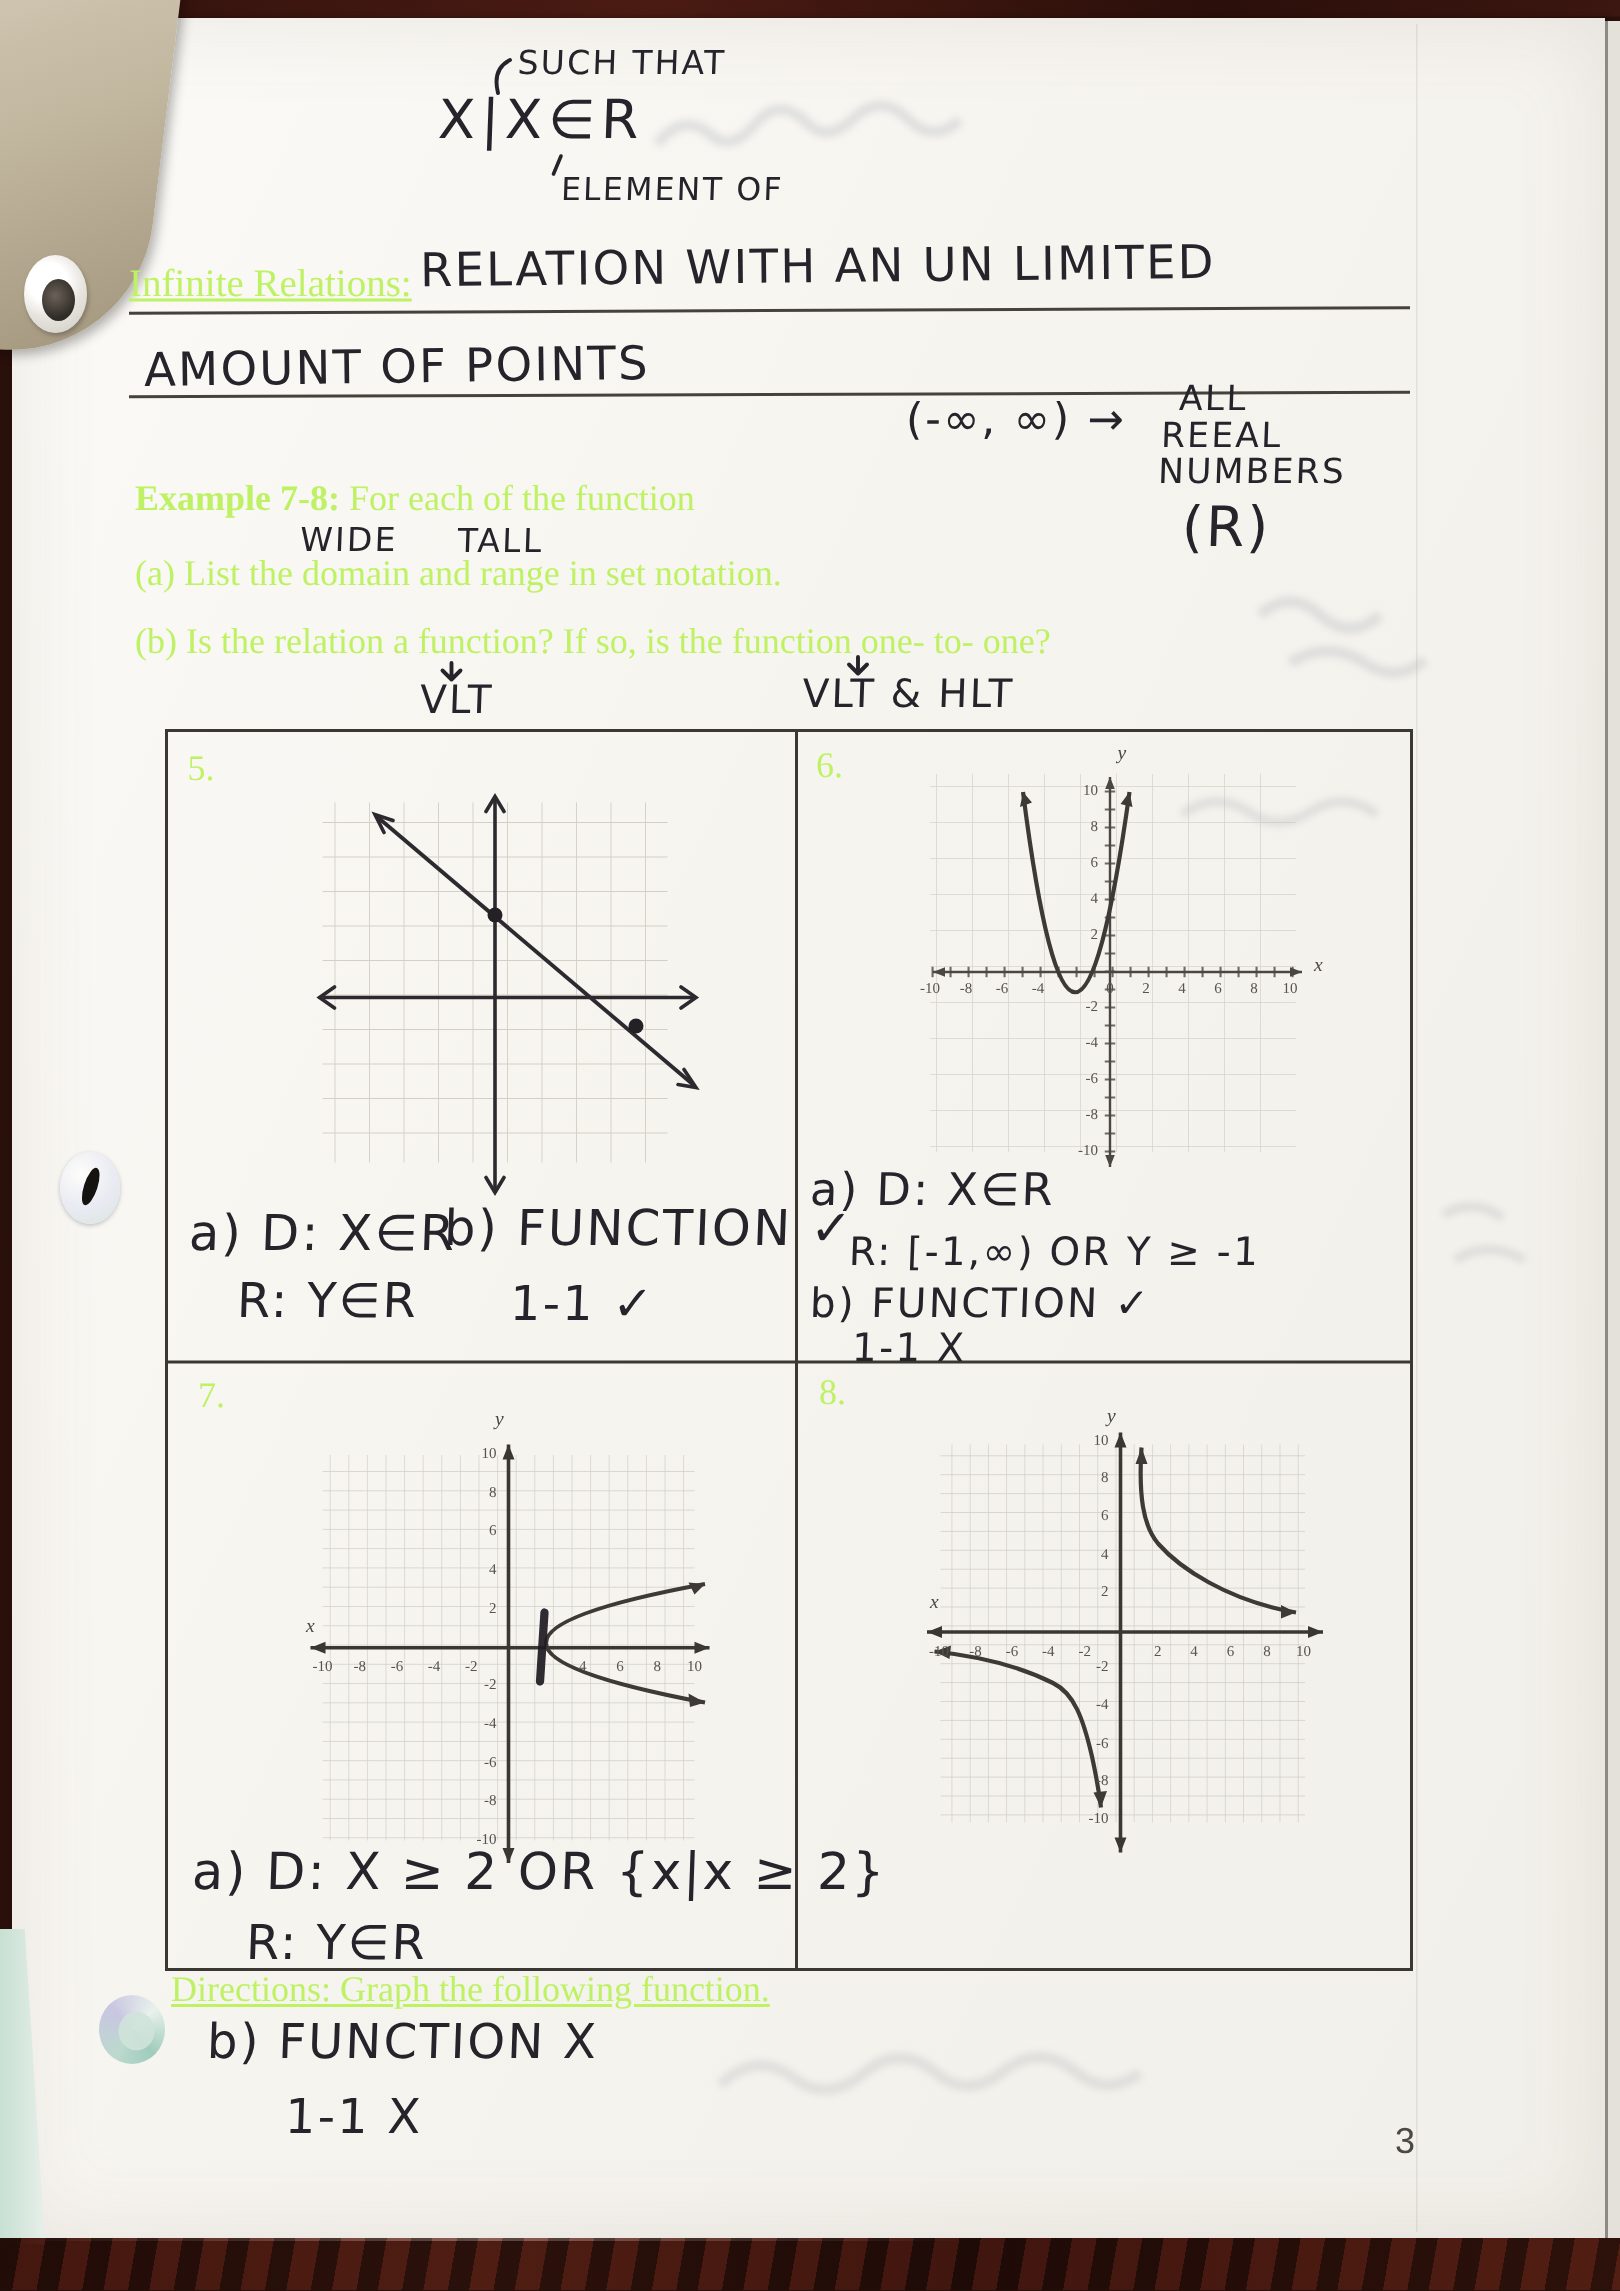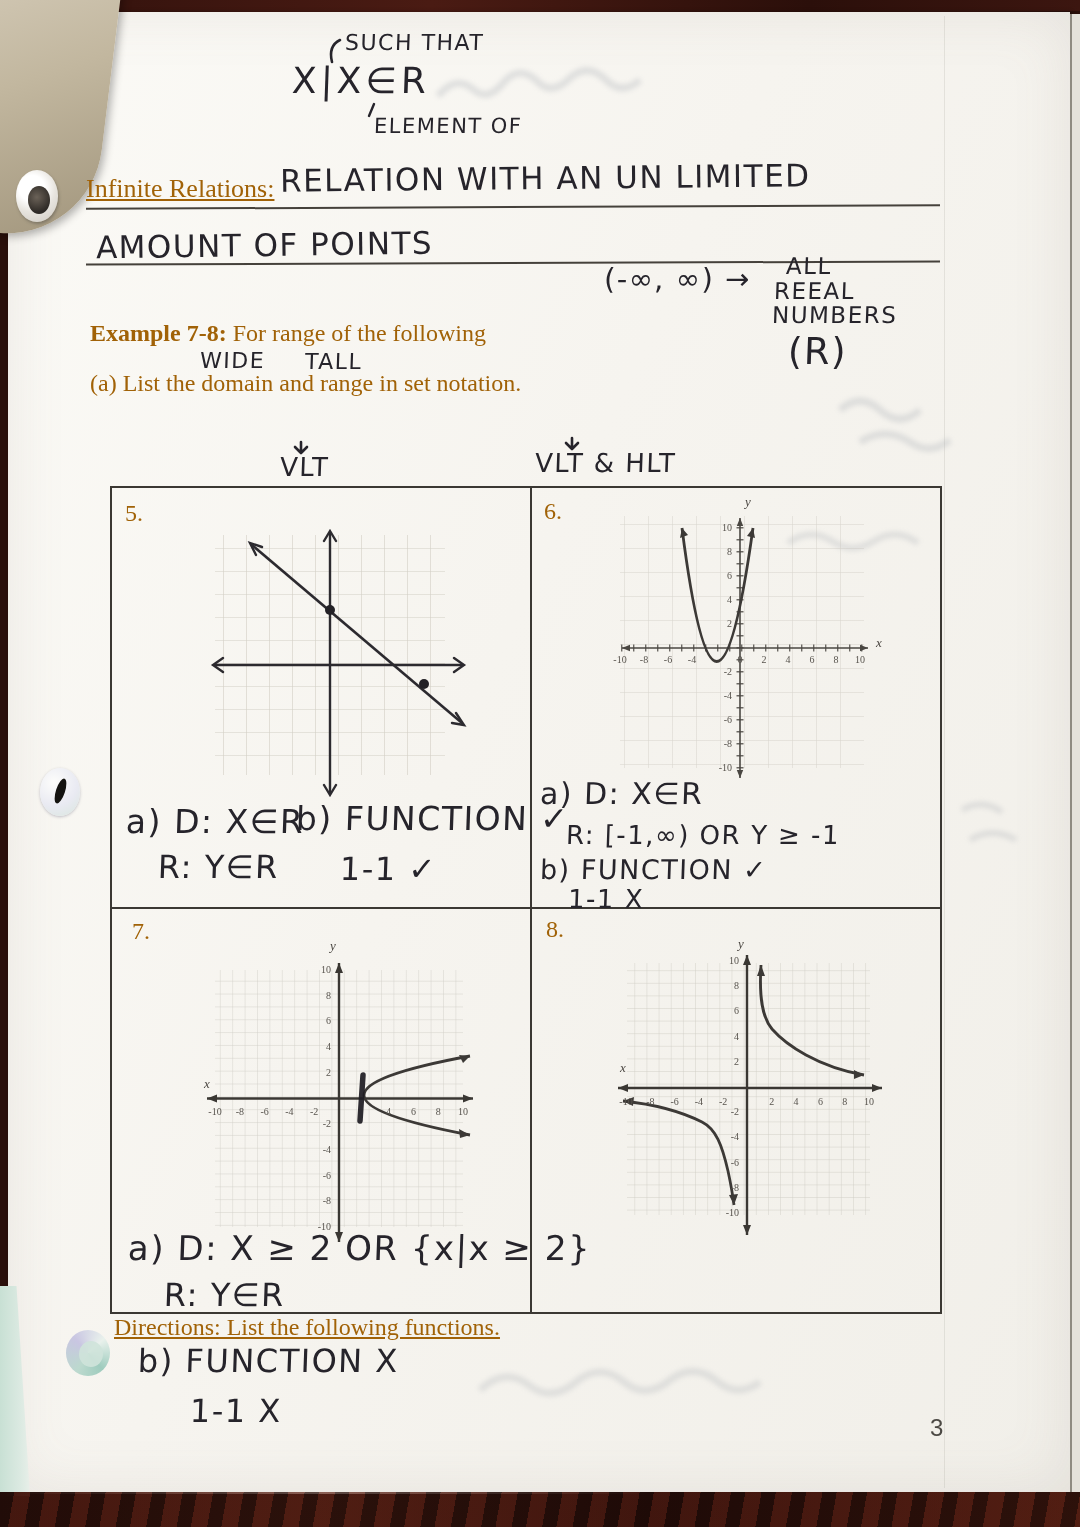--- a/index.html
+++ b/index.html
@@ -18,21 +18,21 @@
   .mint-sheet{position:absolute;left:0;top:1286px;width:30px;height:1210px;height:210px;background:linear-gradient(90deg,#c8e0d4,#dcEAe2 70%,#e8efe9);clip-path:polygon(0 0,55% 0,100% 100%,0 100%);}
   .marble{position:absolute;left:-42px;top:-46px;width:150px;height:282px;transform:rotate(7deg);
     border-radius:0 0 95px 18px;background:linear-gradient(155deg,#d6cdbb,#c2b79f 45%,#a1957c);box-shadow:3px 3px 8px rgba(0,0,0,.3);}
   .hole{position:absolute;border-radius:50%;}
   .hole1{left:16px;top:170px;width:42px;height:52px;background:radial-gradient(circle at 38% 35%,#ffffff 0 30%,#e7e4de 55%,#cdc9c2 100%);box-shadow:1px 2px 3px rgba(90,85,78,.5);}
   .hole1 i{position:absolute;left:12px;top:16px;width:22px;height:28px;border-radius:50%;background:radial-gradient(circle at 40% 40%,#6b6258,#2e2a26 70%);display:block;}
   .hole2{left:40px;top:768px;width:40px;height:48px;background:radial-gradient(circle at 35% 30%,#fdfdfb,#e9eaf2 55%,#d9e6de 100%);box-shadow:0 1px 3px rgba(120,120,140,.45);}
   .hole2 i{position:absolute;left:16px;top:10px;width:9px;height:26px;border-radius:50%;background:#141310;transform:rotate(18deg);display:block;}
   .hole3{left:66px;top:1330px;width:44px;height:46px;background:conic-gradient(from 210deg,#bcd9ce,#c9c6e2 30%,#e9f1ec 55%,#9fccbe 80%,#bcd9ce);}
   .hole3 i{position:absolute;left:13px;top:11px;width:24px;height:26px;border-radius:50%;background:#cfe3da;opacity:.9;display:block;}
-  .printed{position:absolute;font-family:"Liberation Serif",serif;color:#a16207;text-align:center;}
+  .printed{position:absolute;font-family:"Liberation Serif",serif;color:#bef264;text-align:center;}
   .hw{position:absolute;font-family:"DejaVu Sans",sans-serif;color:#26242b;letter-spacing:1.5px;transform:skewX(-2deg);white-space:nowrap;}
   .rule{position:absolute;height:0;border-bottom:2.5px solid #45413b;}
   .tbl{position:absolute;left:110px;top:486px;width:828px;height:824px;border:2px solid #3b3833;}
   .tbl .vdiv{position:absolute;left:418px;top:0;bottom:0;width:2px;background:#3b3833;}
   .tbl .hdiv{position:absolute;left:0;right:0;top:419px;height:2px;background:#3b3833;}
   svg{position:absolute;overflow:visible;}
   .ticks{position:absolute;display:flex;justify-content:space-between;font-family:Liberation Serif, serif;font-size:10px;color:#57534d;}
   .ticks.xr span{flex:0 0 20px;text-align:center;}
   .ticks.xw span{flex:0 0 24px;text-align:center;}
   .ticks.col{flex-direction:column;}
@@ -95,24 +95,25 @@
   <div class="hw" style="left:96px;top:227px;font-size:31px;transform:rotate(-0.8deg)">AMOUNT OF POINTS</div>
   <div class="rule" style="left:86px;top:262px;width:854px;transform:rotate(-0.2deg)"></div>
 
   <div class="hw" style="left:604px;top:262px;font-size:29px">(-∞, ∞) →</div>
   <div class="hw" style="left:786px;top:253px;font-size:23px">ALL</div>
   <div class="hw" style="left:774px;top:278px;font-size:23px">REEAL</div>
   <div class="hw" style="left:772px;top:302px;font-size:23px">NUMBERS</div>
   <div class="hw" style="left:788px;top:330px;font-size:37px">(R)</div>
 
   <div class="printed" style="left:90px;top:320px;font-size:24px"><b>Example 7-8:</b>
-    <span>For range of the following</span></div>
+    <span>For each of the function</span></div>
   <div class="hw" style="left:200px;top:348px;font-size:22px">WIDE</div>
   <div class="hw" style="left:305px;top:349px;font-size:22px">TALL</div>
   <div class="printed" style="left:90px;top:370px;font-size:24px">(a) List the domain and range in set notation.</div>
+  <div class="printed" style="left:90px;top:415px;font-size:24px">(b) Is the relation a function? If so, is the function one- to- one?</div>
 
   <svg style="left:292px;top:440px" width="18" height="16">
     <path d="M9 2 V11 M3 7 L9 13 L15 7" fill="none" stroke="#26242b" stroke-width="2.6" stroke-linecap="round" stroke-linejoin="round"></path>
     </svg>
   <div class="hw" style="left:280px;top:452px;font-size:26px">VLT</div>
   <svg style="left:563px;top:436px" width="18" height="16">
     <path d="M9 2 V11 M3 7 L9 13 L15 7" fill="none" stroke="#26242b" stroke-width="2.6" stroke-linecap="round" stroke-linejoin="round"></path>
     </svg>
   <div class="hw" style="left:535px;top:448px;font-size:26px">VLT &amp; HLT</div>
 
@@ -280,21 +281,21 @@
       <span></span>
       <span>-2</span>
       <span>-4</span>
       <span>-6</span>
       <span>-8</span>
       <span>-10</span>
     </div>
   <div class="axlet" style="left:738px;top:936px">y</div>
   <div class="axlet" style="left:620px;top:1060px">x</div>
 
-  <div class="printed" style="left:114px;top:1314px;font-size:24px;text-decoration:underline">Directions: List the following functions.</div>
+  <div class="printed" style="left:114px;top:1314px;font-size:24px;text-decoration:underline">Directions: Graph the following function.</div>
   <div class="hw" style="left:138px;top:1342px;font-size:32px">b) FUNCTION X</div>
   <div class="hw" style="left:190px;top:1392px;font-size:32px">1-1 X</div>
   <div class="pgnum" style="left:930px;top:1414px;font-size:24px">3</div>
 
   <div class="hole hole1">
       <i></i>
     </div>
   <div class="hole hole2">
       <i></i>
     </div>

